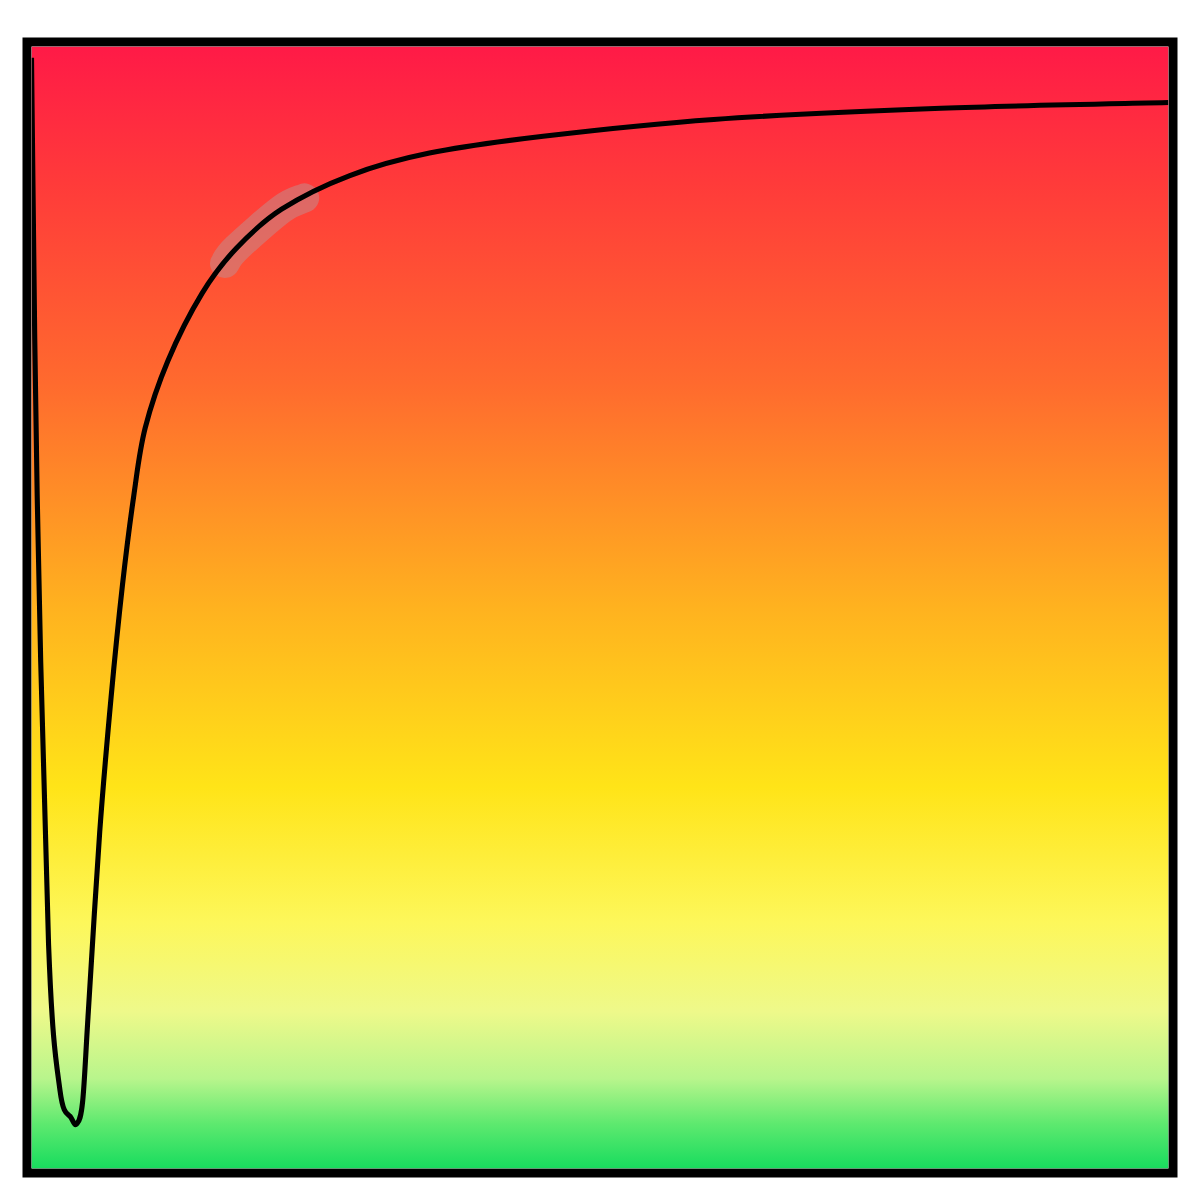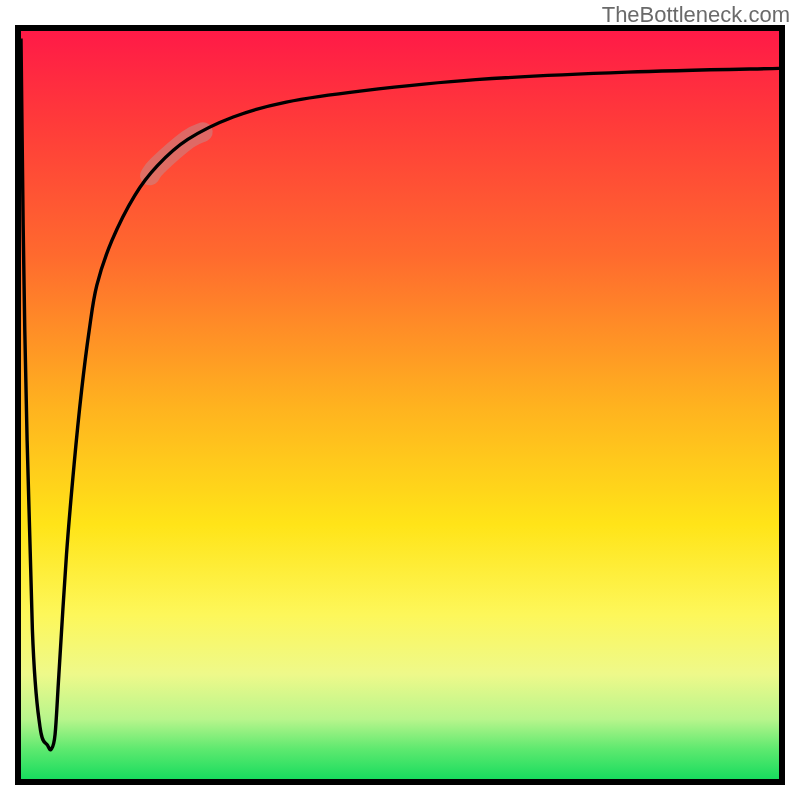--- a/index.html
+++ b/index.html
@@ -59,21 +59,20 @@
     inset: 0;
     width: 100%;
     height: 100%;
     z-index: 2;
   }
 </style>
 </head>
 <body>
 
 <div class="wrap">
-  <div class="watermark">TheBottleneck.com</div>
 
   <div class="frame">
     <div class="gradient-fill"></div>
 
     <svg class="curve" viewBox="0 0 100 100" preserveAspectRatio="none">
       <g transform="translate(0,100) scale(1,-1)">
 
         <path d="M 17 80.66666666666667 C 17.166666666666668 80.88888888888889, 17.166666666666668 81.19444444444444, 18 82 C 18.833333333333332 82.80555555555556, 21 84.75, 22 85.5 C 23 86.25, 23.666666666666668 86.33333333333333, 24 86.5" stroke="#c48a8a" stroke-opacity="0.55" stroke-width="2.6" stroke-linecap="round" fill="none"></path>
 
         <path d="M 0 99 C 0.08333333333333333 92.5, 0.25 73.16666666666667, 0.5 60 C 0.75 46.833333333333336, 1.1666666666666667 28.833333333333336, 1.5 20 C 1.8333333333333333 11.166666666666666, 2.1666666666666665 9.583333333333334, 2.5 7.000000000000001 C 2.8333333333333335 4.416666666666668, 3.2500000000000004 5, 3.5000000000000004 4.5 C 3.7500000000000004 4, 3.8333333333333335 3.75, 4 4 C 4.166666666666667 4.25, 4.333333333333333 4.333333333333333, 4.5 6 C 4.666666666666667 7.666666666666667, 4.75 10.000000000000002, 5 14.000000000000002 C 5.25 18, 5.666666666666666 25.333333333333332, 6 30 C 6.333333333333334 34.666666666666664, 6.666666666666668 38.333333333333336, 7.000000000000001 42 C 7.333333333333334 45.666666666666664, 7.666666666666667 49, 8 52 C 8.333333333333334 55, 8.666666666666666 57.666666666666664, 9 60 C 9.333333333333334 62.333333333333336, 9.5 64, 10 66 C 10.5 68, 11.166666666666666 70, 12 72 C 12.833333333333334 74, 14 76.33333333333333, 15 78 C 16 79.66666666666667, 16.833333333333332 80.75, 18 82 C 19.166666666666668 83.25, 20.333333333333332 84.41666666666667, 22 85.5 C 23.666666666666668 86.58333333333333, 25.833333333333336 87.66666666666667, 28.000000000000004 88.5 C 30.16666666666667 89.33333333333333, 32.166666666666664 89.91666666666667, 35 90.5 C 37.833333333333336 91.08333333333333, 40.833333333333336 91.5, 45 92 C 49.166666666666664 92.5, 54.166666666666664 93.08333333333333, 60 93.5 C 65.83333333333333 93.91666666666667, 73.33333333333333 94.25, 80 94.5 C 86.66666666666667 94.75, 96.66666666666667 94.91666666666667, 100 95" stroke="#000" stroke-width="0.45" fill="none"></path>

